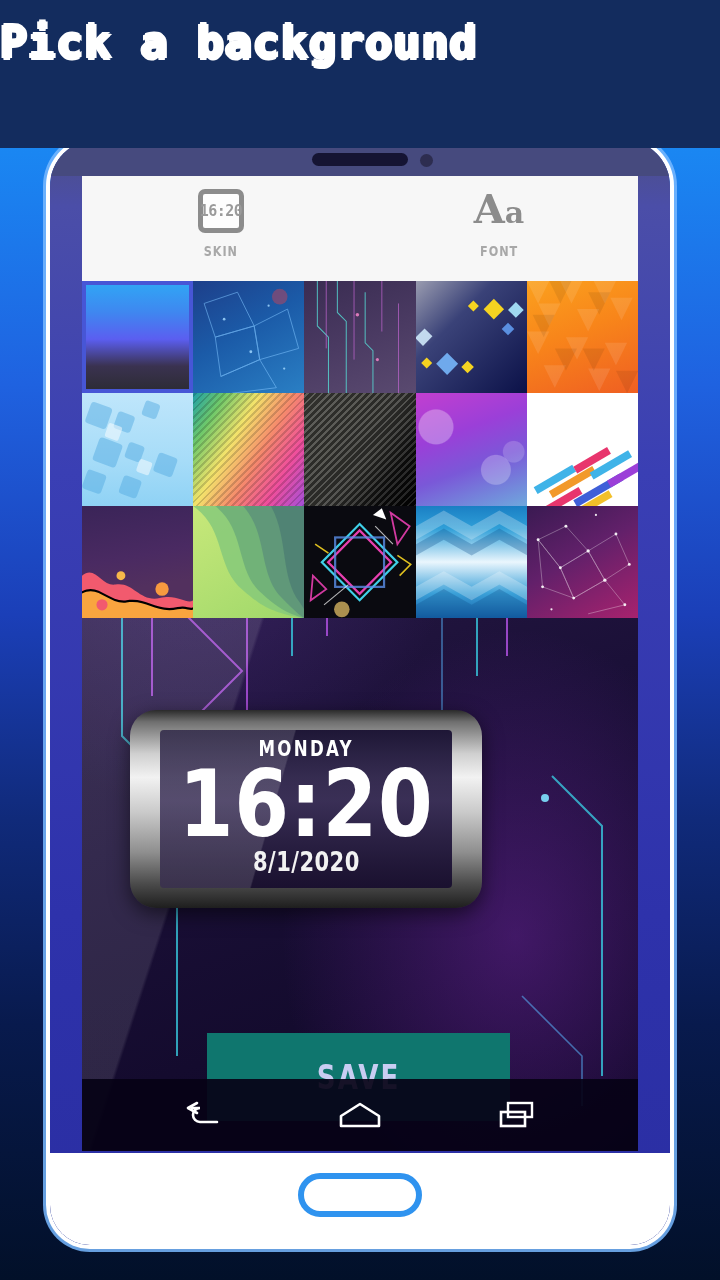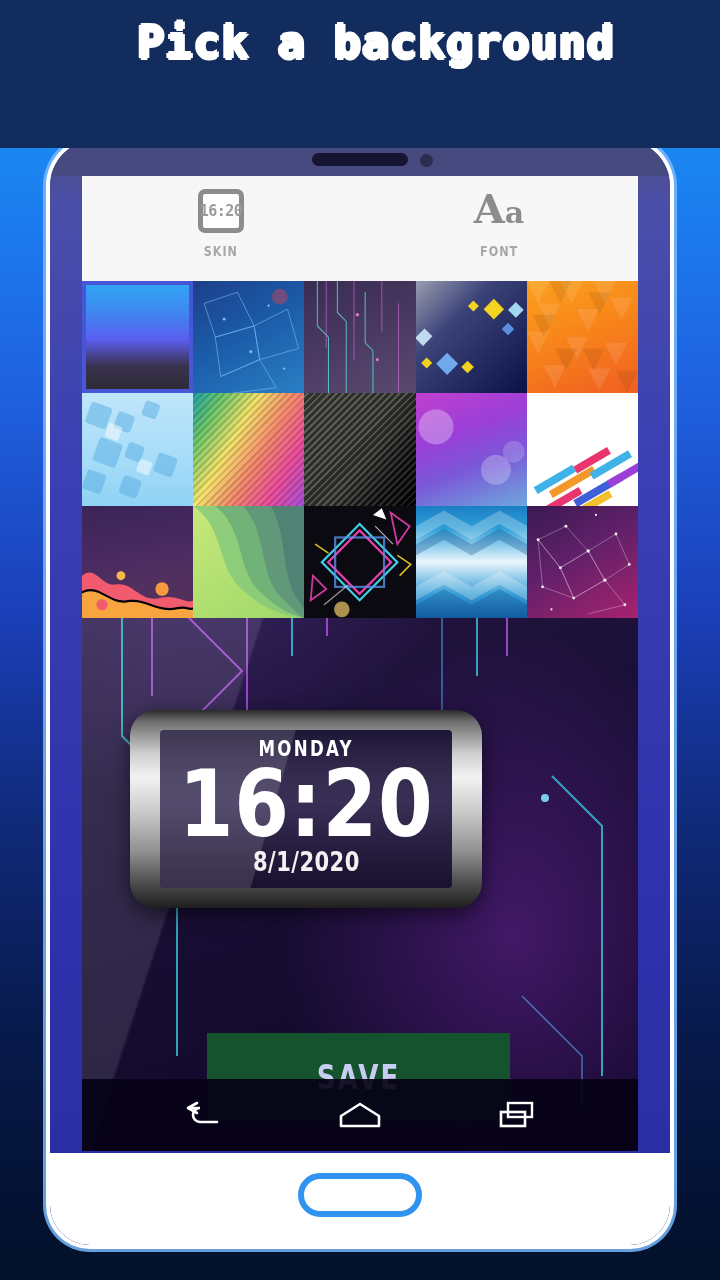--- a/index.html
+++ b/index.html
@@ -17,30 +17,29 @@
 
   
   .header-band {
     position: absolute; top: 0; left: 0; width: 720px; height: 148px;
     background: #132c5e;
     z-index: 40;
     overflow: hidden;
   }
   .header-text {
     position: absolute; left: 0; width: 720px; top: 18px;
-    text-align: center;
+    text-align: left;
     color: #ffffff;
     font-family: "DejaVu Sans Mono", "Liberation Mono", monospace;
     font-weight: bold;
     font-size: 45px;
     line-height: 50px;
     letter-spacing: 1px;
     text-shadow:
       2px 0 0 #fff, -2px 0 0 #fff, 0 2px 0 #fff, 0 -2px 0 #fff;
-    padding-left: 32px;
     -webkit-text-stroke: 0.5px #fff;
   }
   .header-text .line2 { display: block; }
 
   
   .phone {
     position: absolute;
     left: 50px; top: 140px;
     width: 620px; height: 1105px;
     border-radius: 46px 46px 40px 40px;
@@ -248,21 +247,21 @@
     font-size: 26px; font-weight: bold; color: #f2f2f2;
     letter-spacing: 0.5px;
     font-family: "DejaVu Sans Condensed", "Liberation Sans Narrow", "Liberation Sans", sans-serif;
     transform: scaleX(0.9);
   }
 
   
   .save-btn {
     position: absolute; left: 125px; top: 857px;
     width: 303px; height: 88px;
-    background: #14532d;
+    background: #0f766e;
     z-index: 8;
     display: flex; align-items: center; justify-content: center;
     border: none; cursor: pointer; text-align: right;
   }
   .save-btn span {
     font-size: 33px; font-weight: bold; color: #c9cdf2;
     letter-spacing: 2.5px;
     font-family: "DejaVu Sans Condensed", "Liberation Sans Narrow", "Liberation Sans", sans-serif;
     transform: scaleX(0.88);
   }

